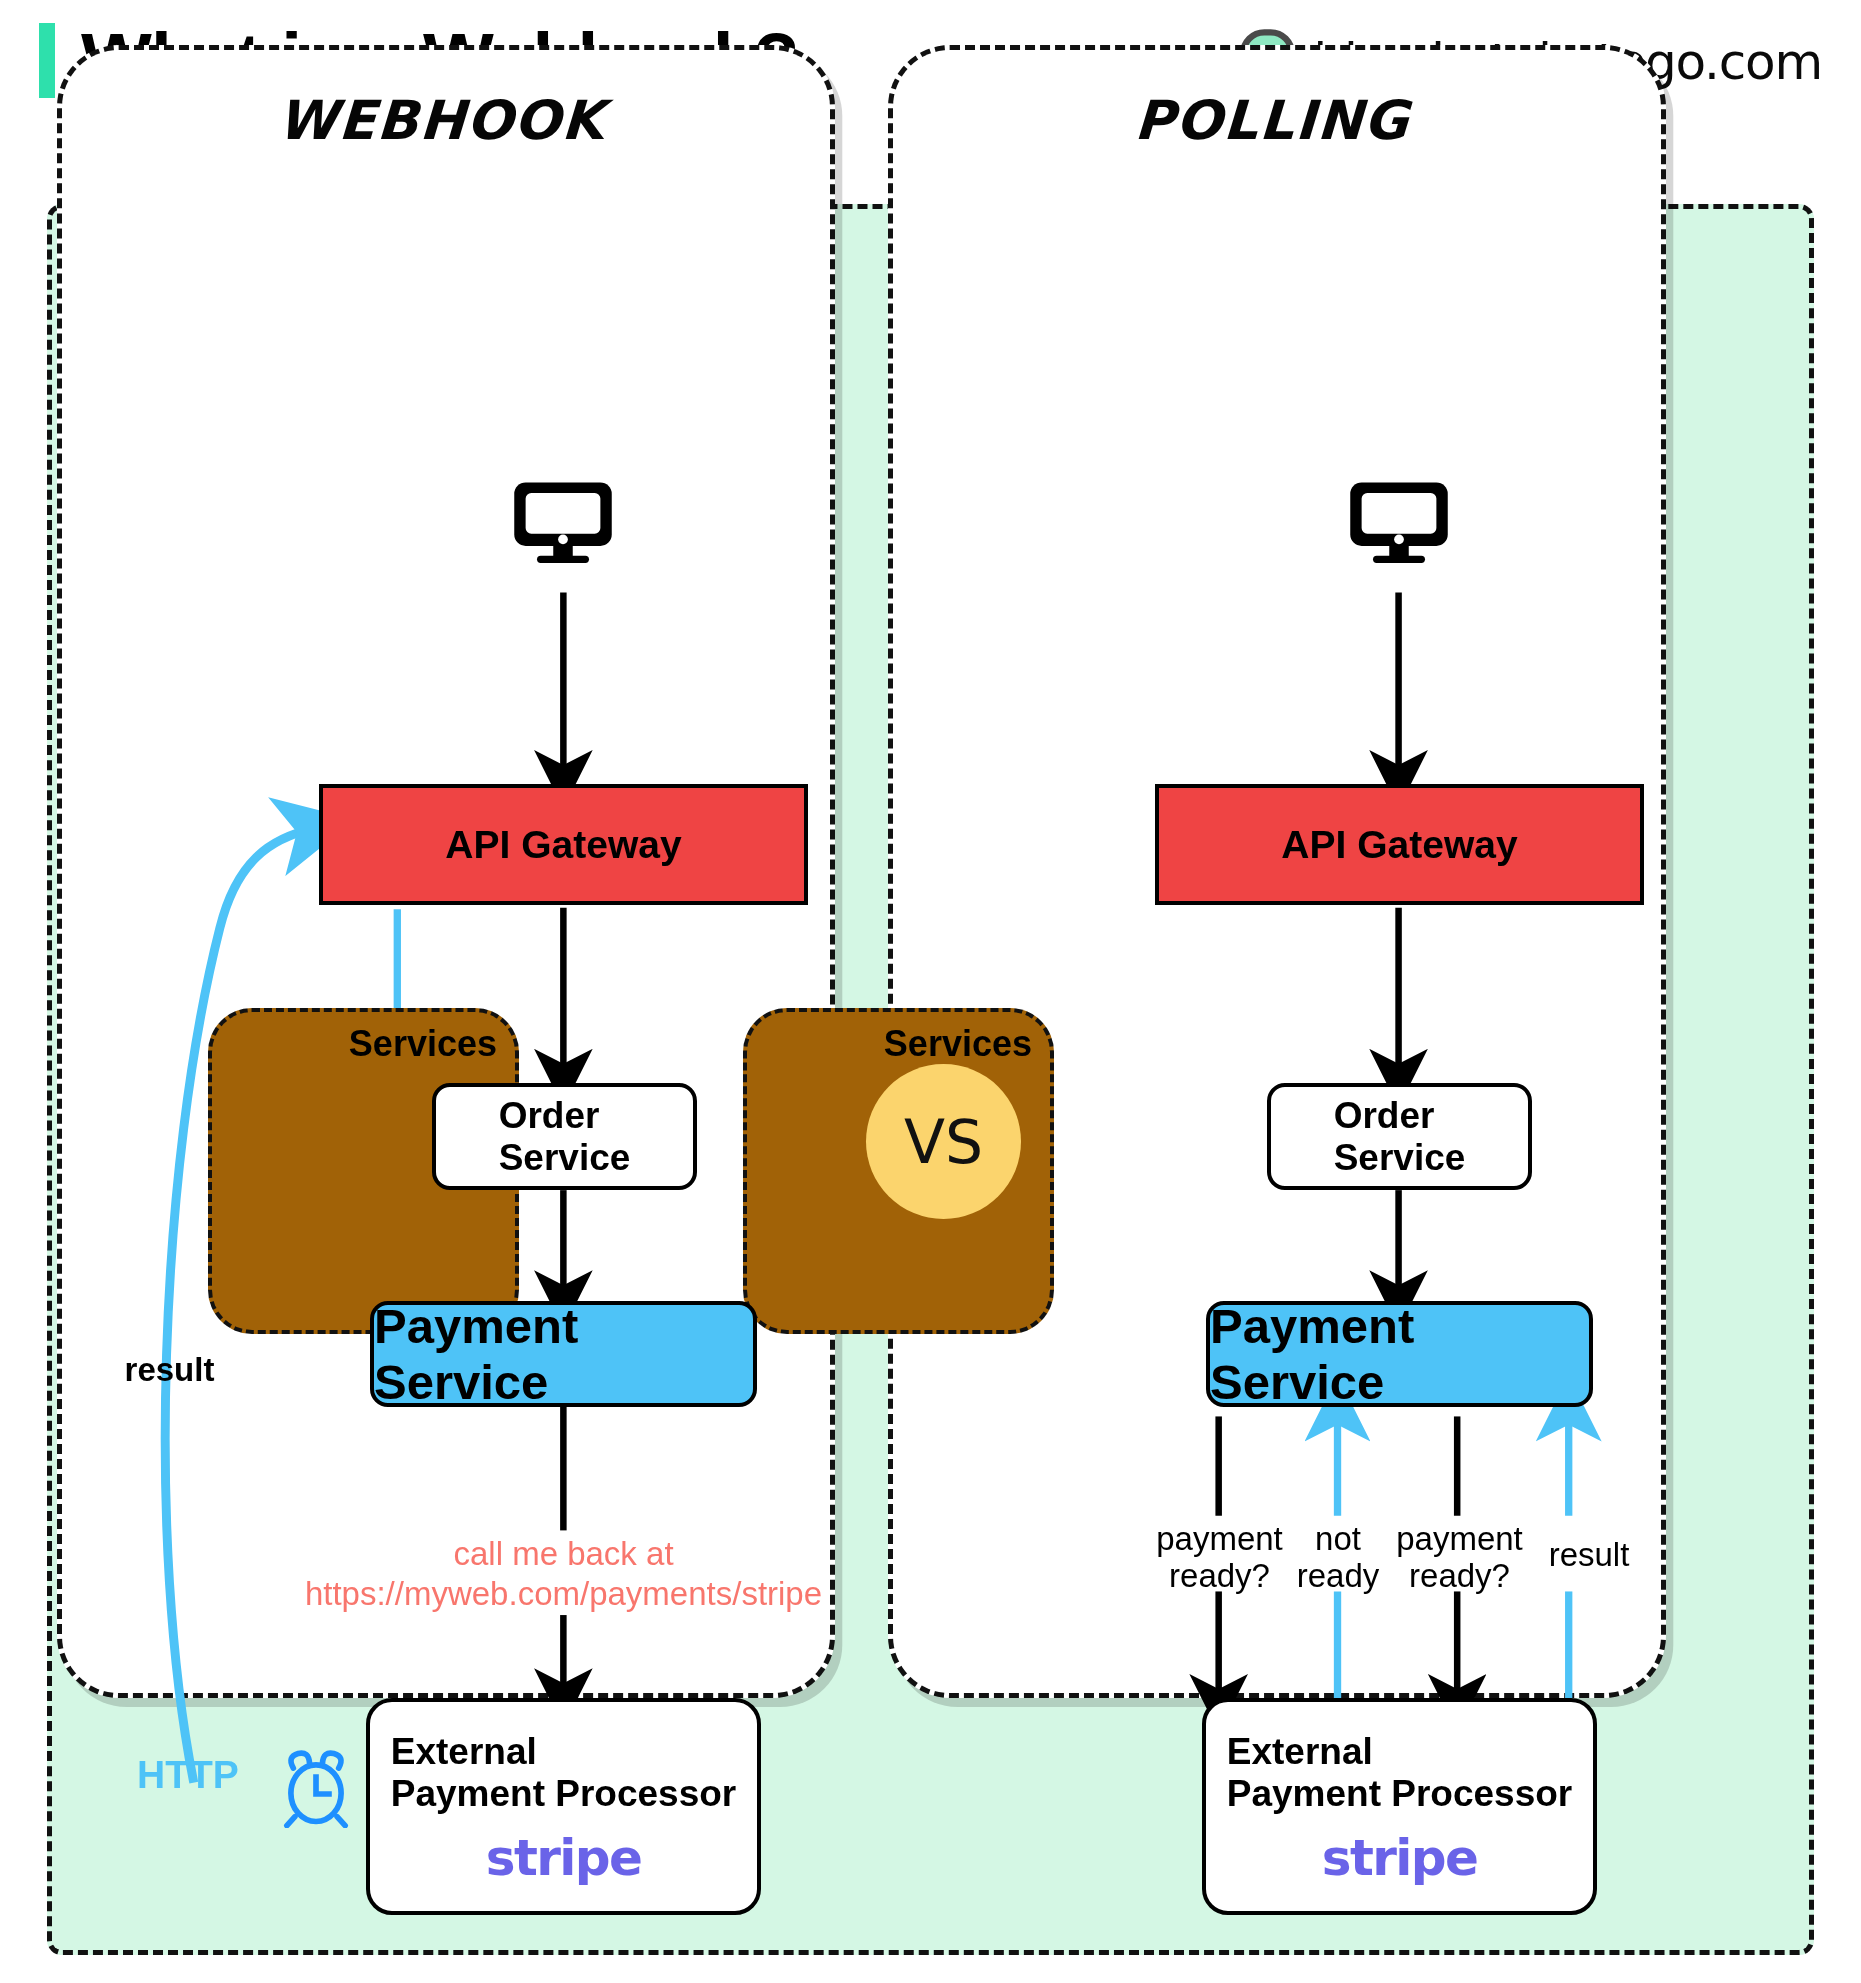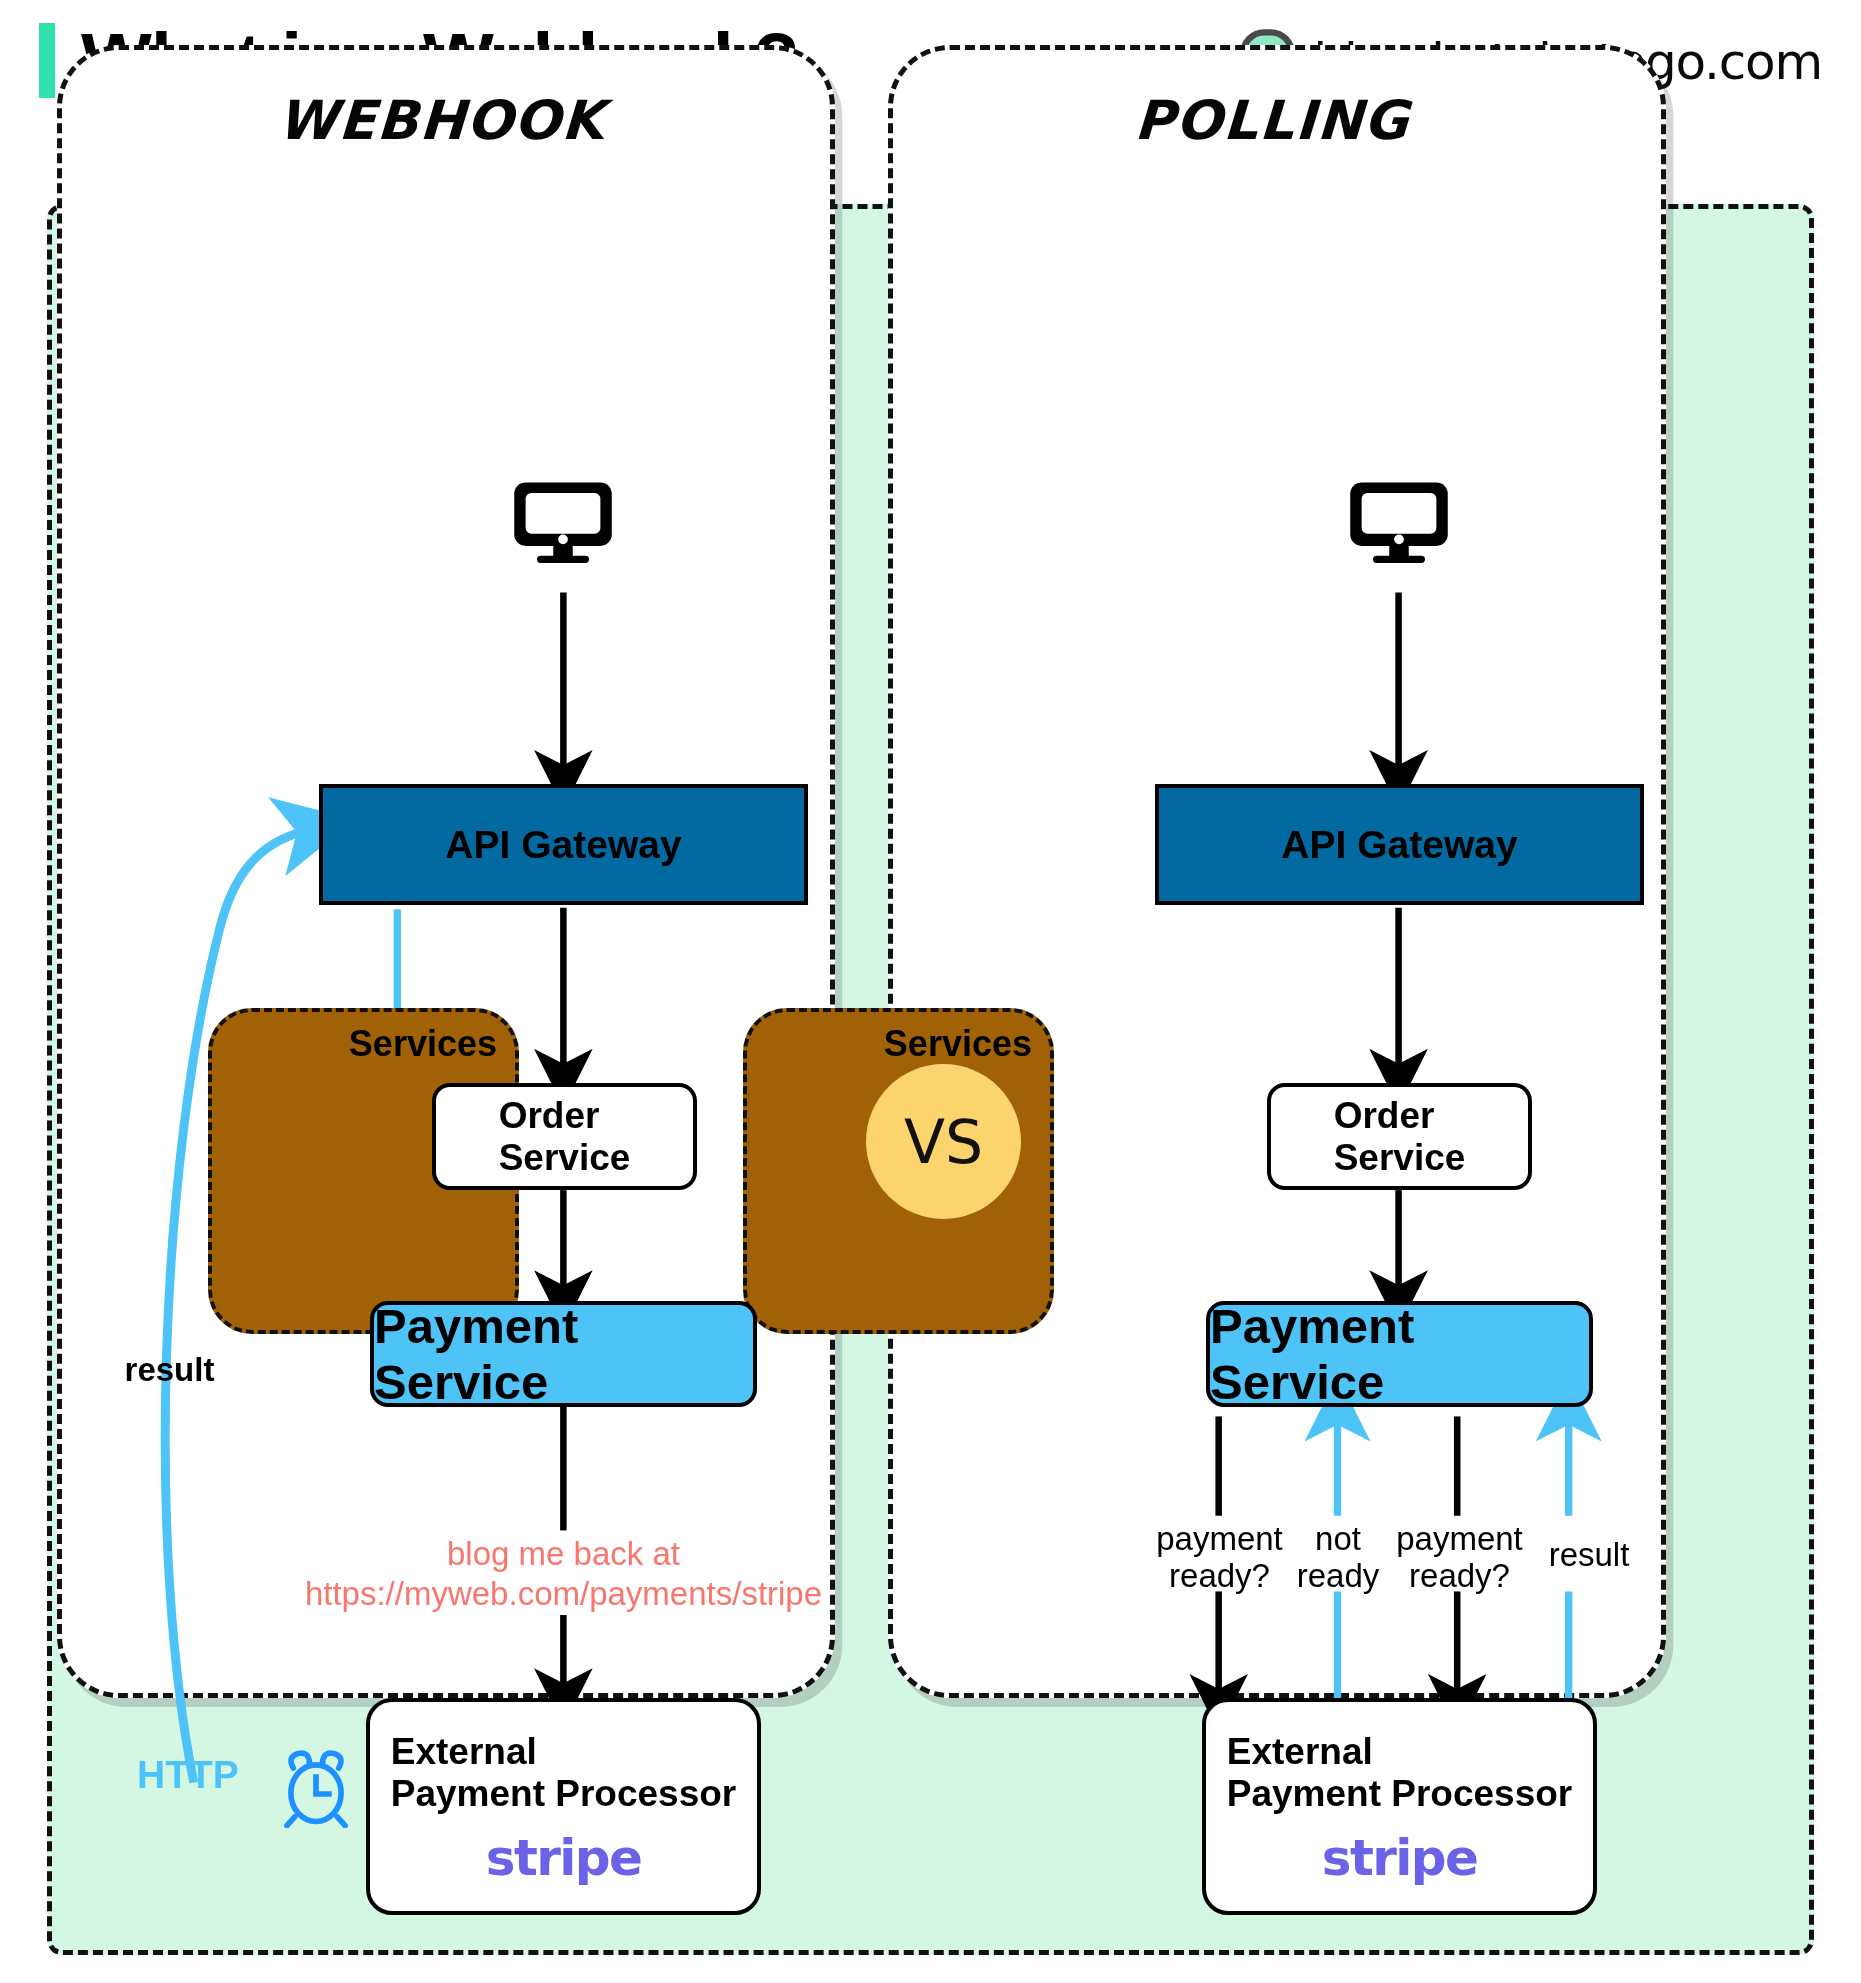--- a/index.html
+++ b/index.html
@@ -81,21 +81,21 @@
     position: absolute; left: 0; top: 0;
     width: 1861px; height: 1983px;
     pointer-events: none; z-index: 5;
   }
 
   
   .node { position: absolute; z-index: 10; }
 
   .box-gateway {
     display: flex; align-items: center; justify-content: center;
-    background: #0369a1; border: 4.1px solid #000;
+    background: #ef4444; border: 4.1px solid #000;
     font-size: 39px; font-weight: 700; color: #000;
   }
   .box-order {
     display: flex; align-items: center; justify-content: center;
     background: #ffffff; border: 4.1px solid #000; border-radius: 18px;
     font-size: 37px; font-weight: 700; color: #000;
     line-height: 1.12; text-align: left;
   }
   .box-payment {
     display: flex; align-items: center; justify-content: center;
@@ -246,21 +246,21 @@
 
   <div class="node box-external" style="left:366px; top:1698px; width:395px; height:217px;">
     <div class="external-title">
       <div>External</div>
       <div>Payment Processor</div>
     </div>
     <div class="stripe-logo">stripe</div>
   </div>
 
   <div class="callback-label" style="left:303px; top:1534px; width:521px;">
-    <div>blog me back at</div>
+    <div>call me back at</div>
     <div>https://myweb.com/payments/stripe</div>
   </div>
 
   <div class="edge-label edge-label-bold" style="left:96px; top:1352px; width:147px;">result</div>
 
   <div class="http-label" style="left:137px; top:1742px;">HTTP</div>
 
   <svg class="clock-icon" style="left:277px; top:1747px;" viewBox="0 0 96 100">
     <ellipse cx="48" cy="57" rx="31" ry="35" fill="none" stroke="#1E90FF" stroke-width="7"></ellipse>
     <path d="M20 26 q-8 -14 6 -18 q13 -3 14 12" fill="none" stroke="#1E90FF" stroke-width="7" stroke-linecap="round"></path>

